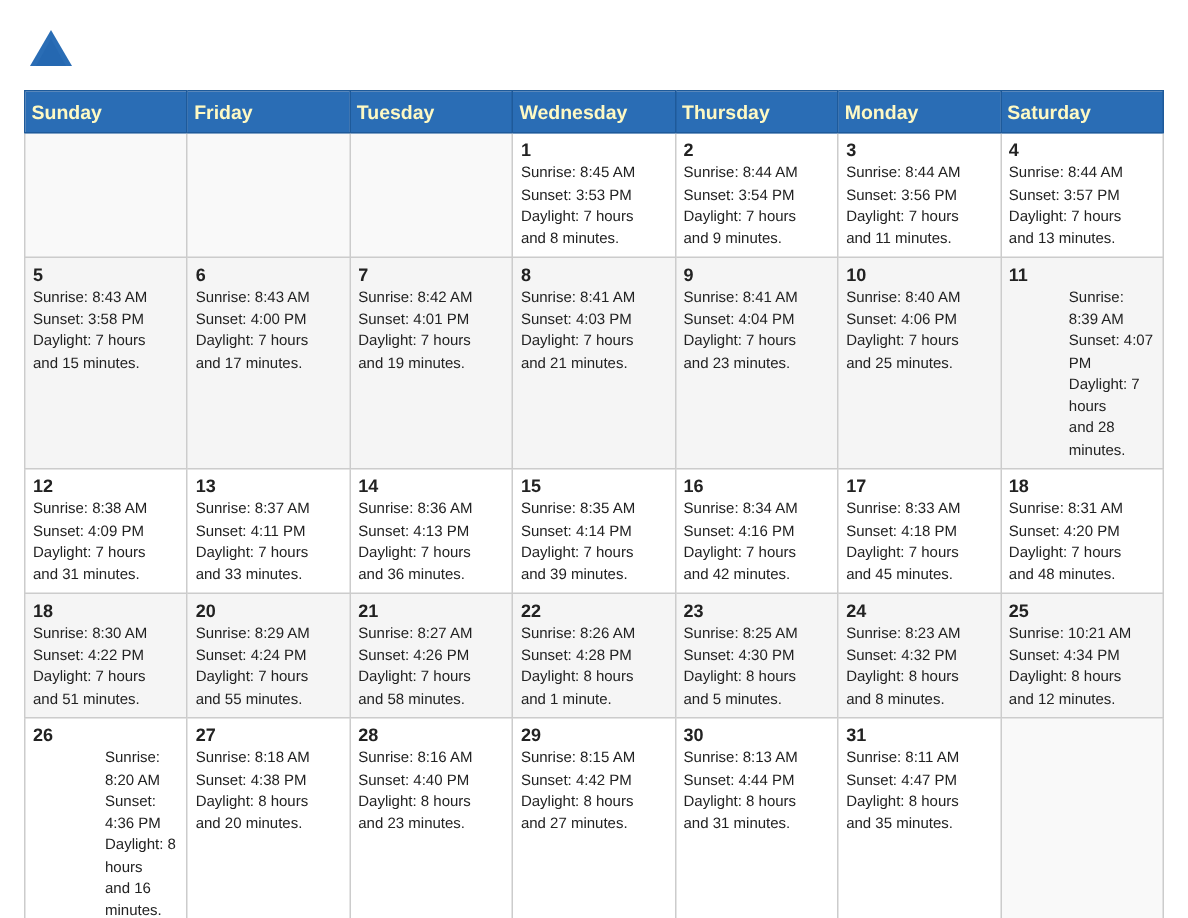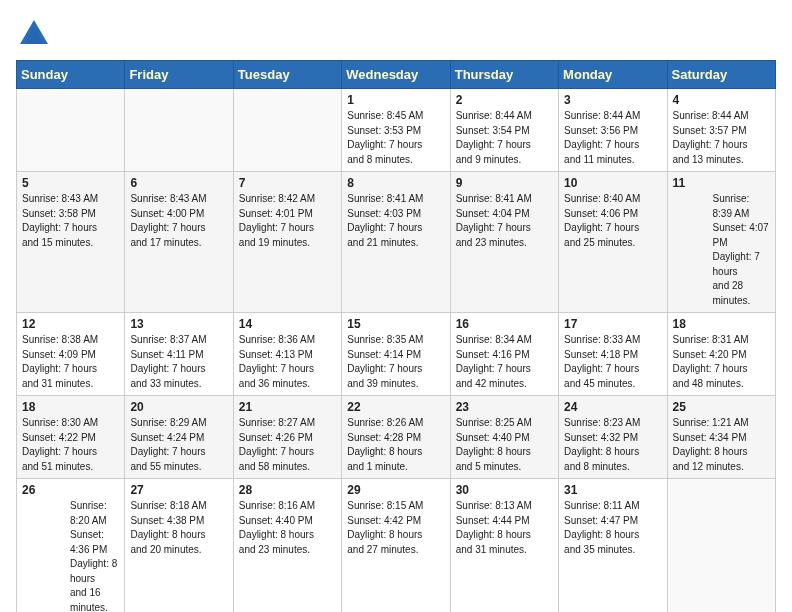--- a/index.html
+++ b/index.html
@@ -289,34 +289,34 @@
         <td>
           <span class="day-num">22</span>
           <div class="day-info" style="white-space: pre-line;">Sunrise: 8:26 AM
 Sunset: 4:28 PM
 Daylight: 8 hours
 and 1 minute.</div>
         </td>
         <td>
           <span class="day-num">23</span>
           <div class="day-info" style="white-space: pre-line;">Sunrise: 8:25 AM
-Sunset: 4:40 PM
+Sunset: 4:30 PM
 Daylight: 8 hours
 and 5 minutes.</div>
         </td>
         <td>
           <span class="day-num">24</span>
           <div class="day-info" style="white-space: pre-line;">Sunrise: 8:23 AM
 Sunset: 4:32 PM
 Daylight: 8 hours
 and 8 minutes.</div>
         </td>
         <td>
           <span class="day-num">25</span>
-          <div class="day-info" style="white-space: pre-line;">Sunrise: 1:21 AM
+          <div class="day-info" style="white-space: pre-line;">Sunrise: 10:21 AM
 Sunset: 4:34 PM
 Daylight: 8 hours
 and 12 minutes.</div>
         </td>
       </tr>
       <tr>
         <td>
           <span class="day-num">26</span>
           <div class="day-info" style="white-space: pre-line; margin-left: 48px;">Sunrise: 8:20 AM
 Sunset: 4:36 PM

